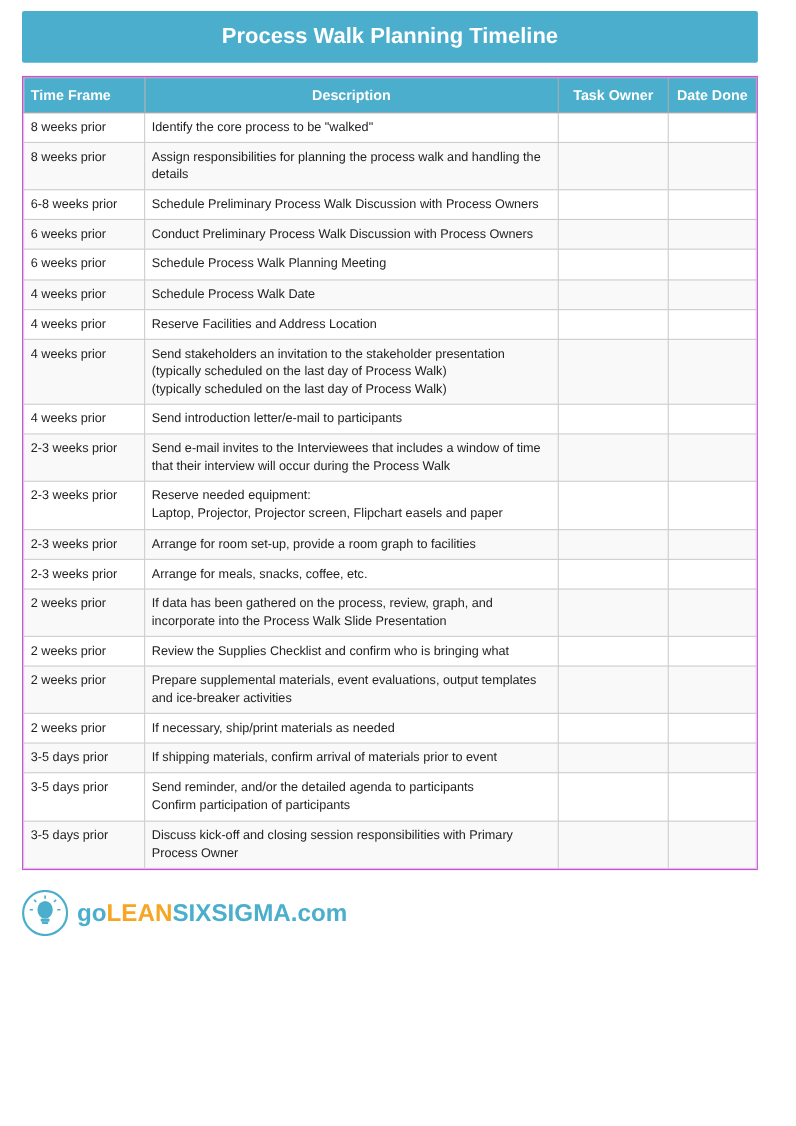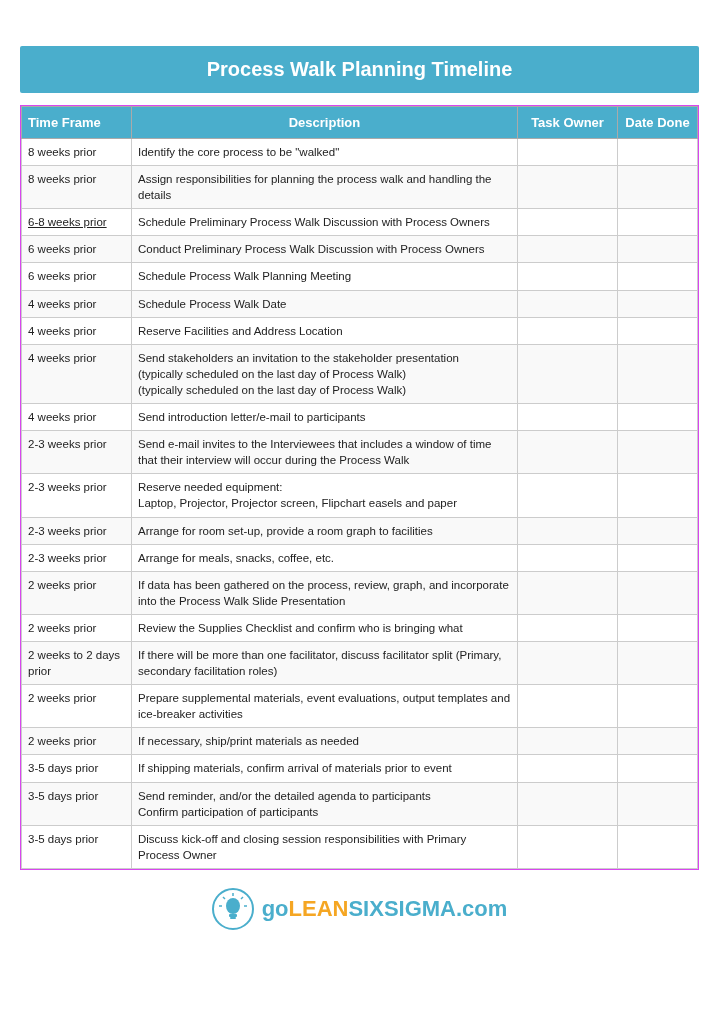--- a/index.html
+++ b/index.html
@@ -5,22 +5,21 @@
     * { margin: 0; padding: 0; box-sizing: border-box; }
     body {
       width: 724px;
       min-height: 1024px;
       background: #fff;
       font-family: Arial, sans-serif;
       font-size: 12px;
     }
     .page-wrapper {
       width: 724px;
-      padding: 10px 25px 20px 20px;
-      margin-top: 36px;
+      padding: 10px 35px 20px 20px;
     }
     .header {
       background: #4AAECC;
       color: #fff;
       text-align: center;
       padding: 12px 10px;
       font-size: 20px;
       font-weight: bold;
       margin-bottom: 12px;
       border-radius: 2px;
@@ -53,21 +52,21 @@
     }
     tbody tr:nth-child(even) td { background: #f9f9f9; }
     tbody tr:nth-child(odd) td { background: #fff; }
     .col-timeframe { width: 110px; }
     .col-description { width: auto; }
     .col-taskowner { width: 100px; }
     .col-datedone { width: 80px; }
     .footer {
       margin-top: 18px;
       display: flex;
-      flex-direction: column;
+      flex-direction: row;
       align-items: center;
       gap: 24px;
     }
     .logo-row {
       display: flex;
       align-items: center;
       gap: 8px;
     }
     .logo-bulb {
       width: 42px;
@@ -111,21 +110,21 @@
             <td></td>
             <td></td>
           </tr>
           <tr>
             <td style="font-weight: normal; color: rgb(34, 34, 34);">8 weeks prior</td>
             <td>Assign responsibilities for planning the process walk and handling the details</td>
             <td></td>
             <td></td>
           </tr>
           <tr>
-            <td style="font-weight: normal; color: rgb(34, 34, 34); text-decoration: underline;">6-8 weeks prior</td>
+            <td style="font-weight: normal; color: rgb(34, 34, 34);">6-8 weeks prior</td>
             <td>Schedule Preliminary Process Walk Discussion with Process Owners</td>
             <td></td>
             <td></td>
           </tr>
           <tr>
             <td style="font-weight: normal; color: rgb(34, 34, 34);">6 weeks prior</td>
             <td>Conduct Preliminary Process Walk Discussion with Process Owners</td>
             <td></td>
             <td></td>
           </tr>
@@ -185,26 +184,20 @@
           </tr>
           <tr>
             <td style="font-weight: normal; color: rgb(34, 34, 34);">2 weeks prior</td>
             <td>If data has been gathered on the process, review, graph, and incorporate into the Process Walk Slide Presentation</td>
             <td></td>
             <td></td>
           </tr>
           <tr>
             <td style="font-weight: normal; color: rgb(34, 34, 34);">2 weeks prior</td>
             <td>Review the Supplies Checklist and confirm who is bringing what</td>
-            <td></td>
-            <td></td>
-          </tr>
-          <tr>
-            <td style="font-weight: normal; color: rgb(34, 34, 34);">2 weeks to 2 days prior</td>
-            <td>If there will be more than one facilitator, discuss facilitator split (Primary, secondary facilitation roles)</td>
             <td></td>
             <td></td>
           </tr>
           <tr>
             <td style="font-weight: normal; color: rgb(34, 34, 34);">2 weeks prior</td>
             <td>Prepare supplemental materials, event evaluations, output templates and ice-breaker activities</td>
             <td></td>
             <td></td>
           </tr>
           <tr>

